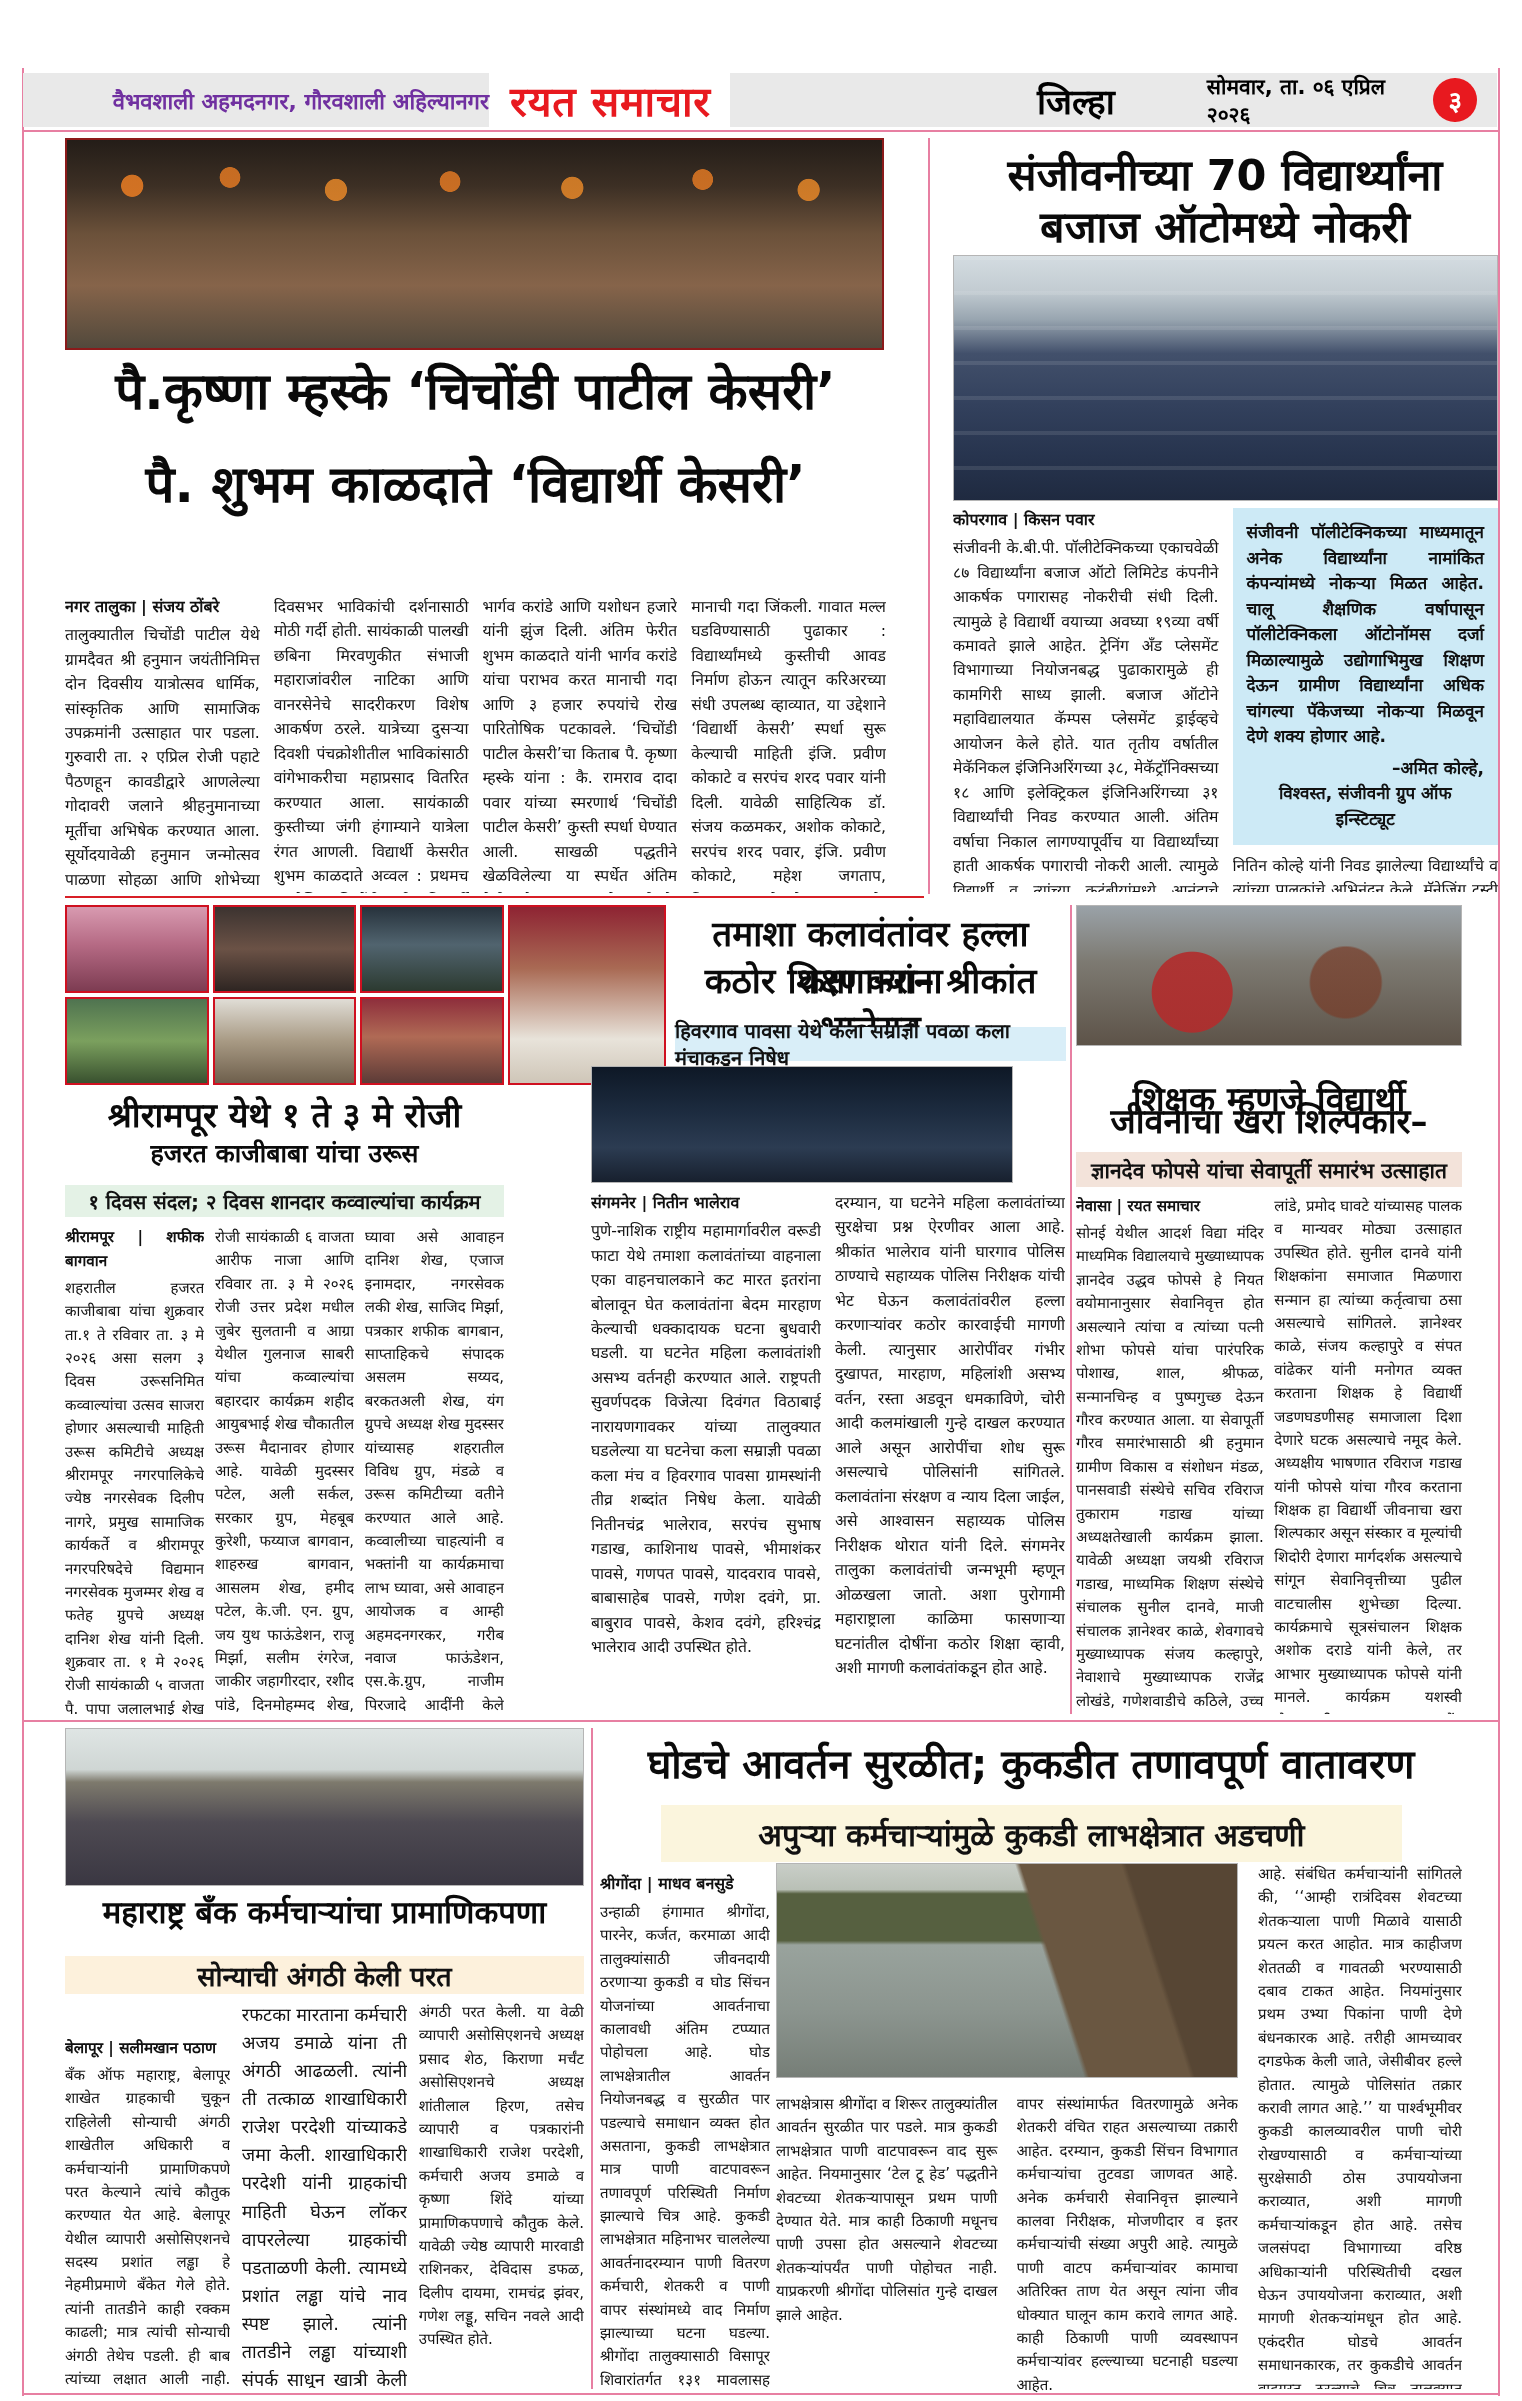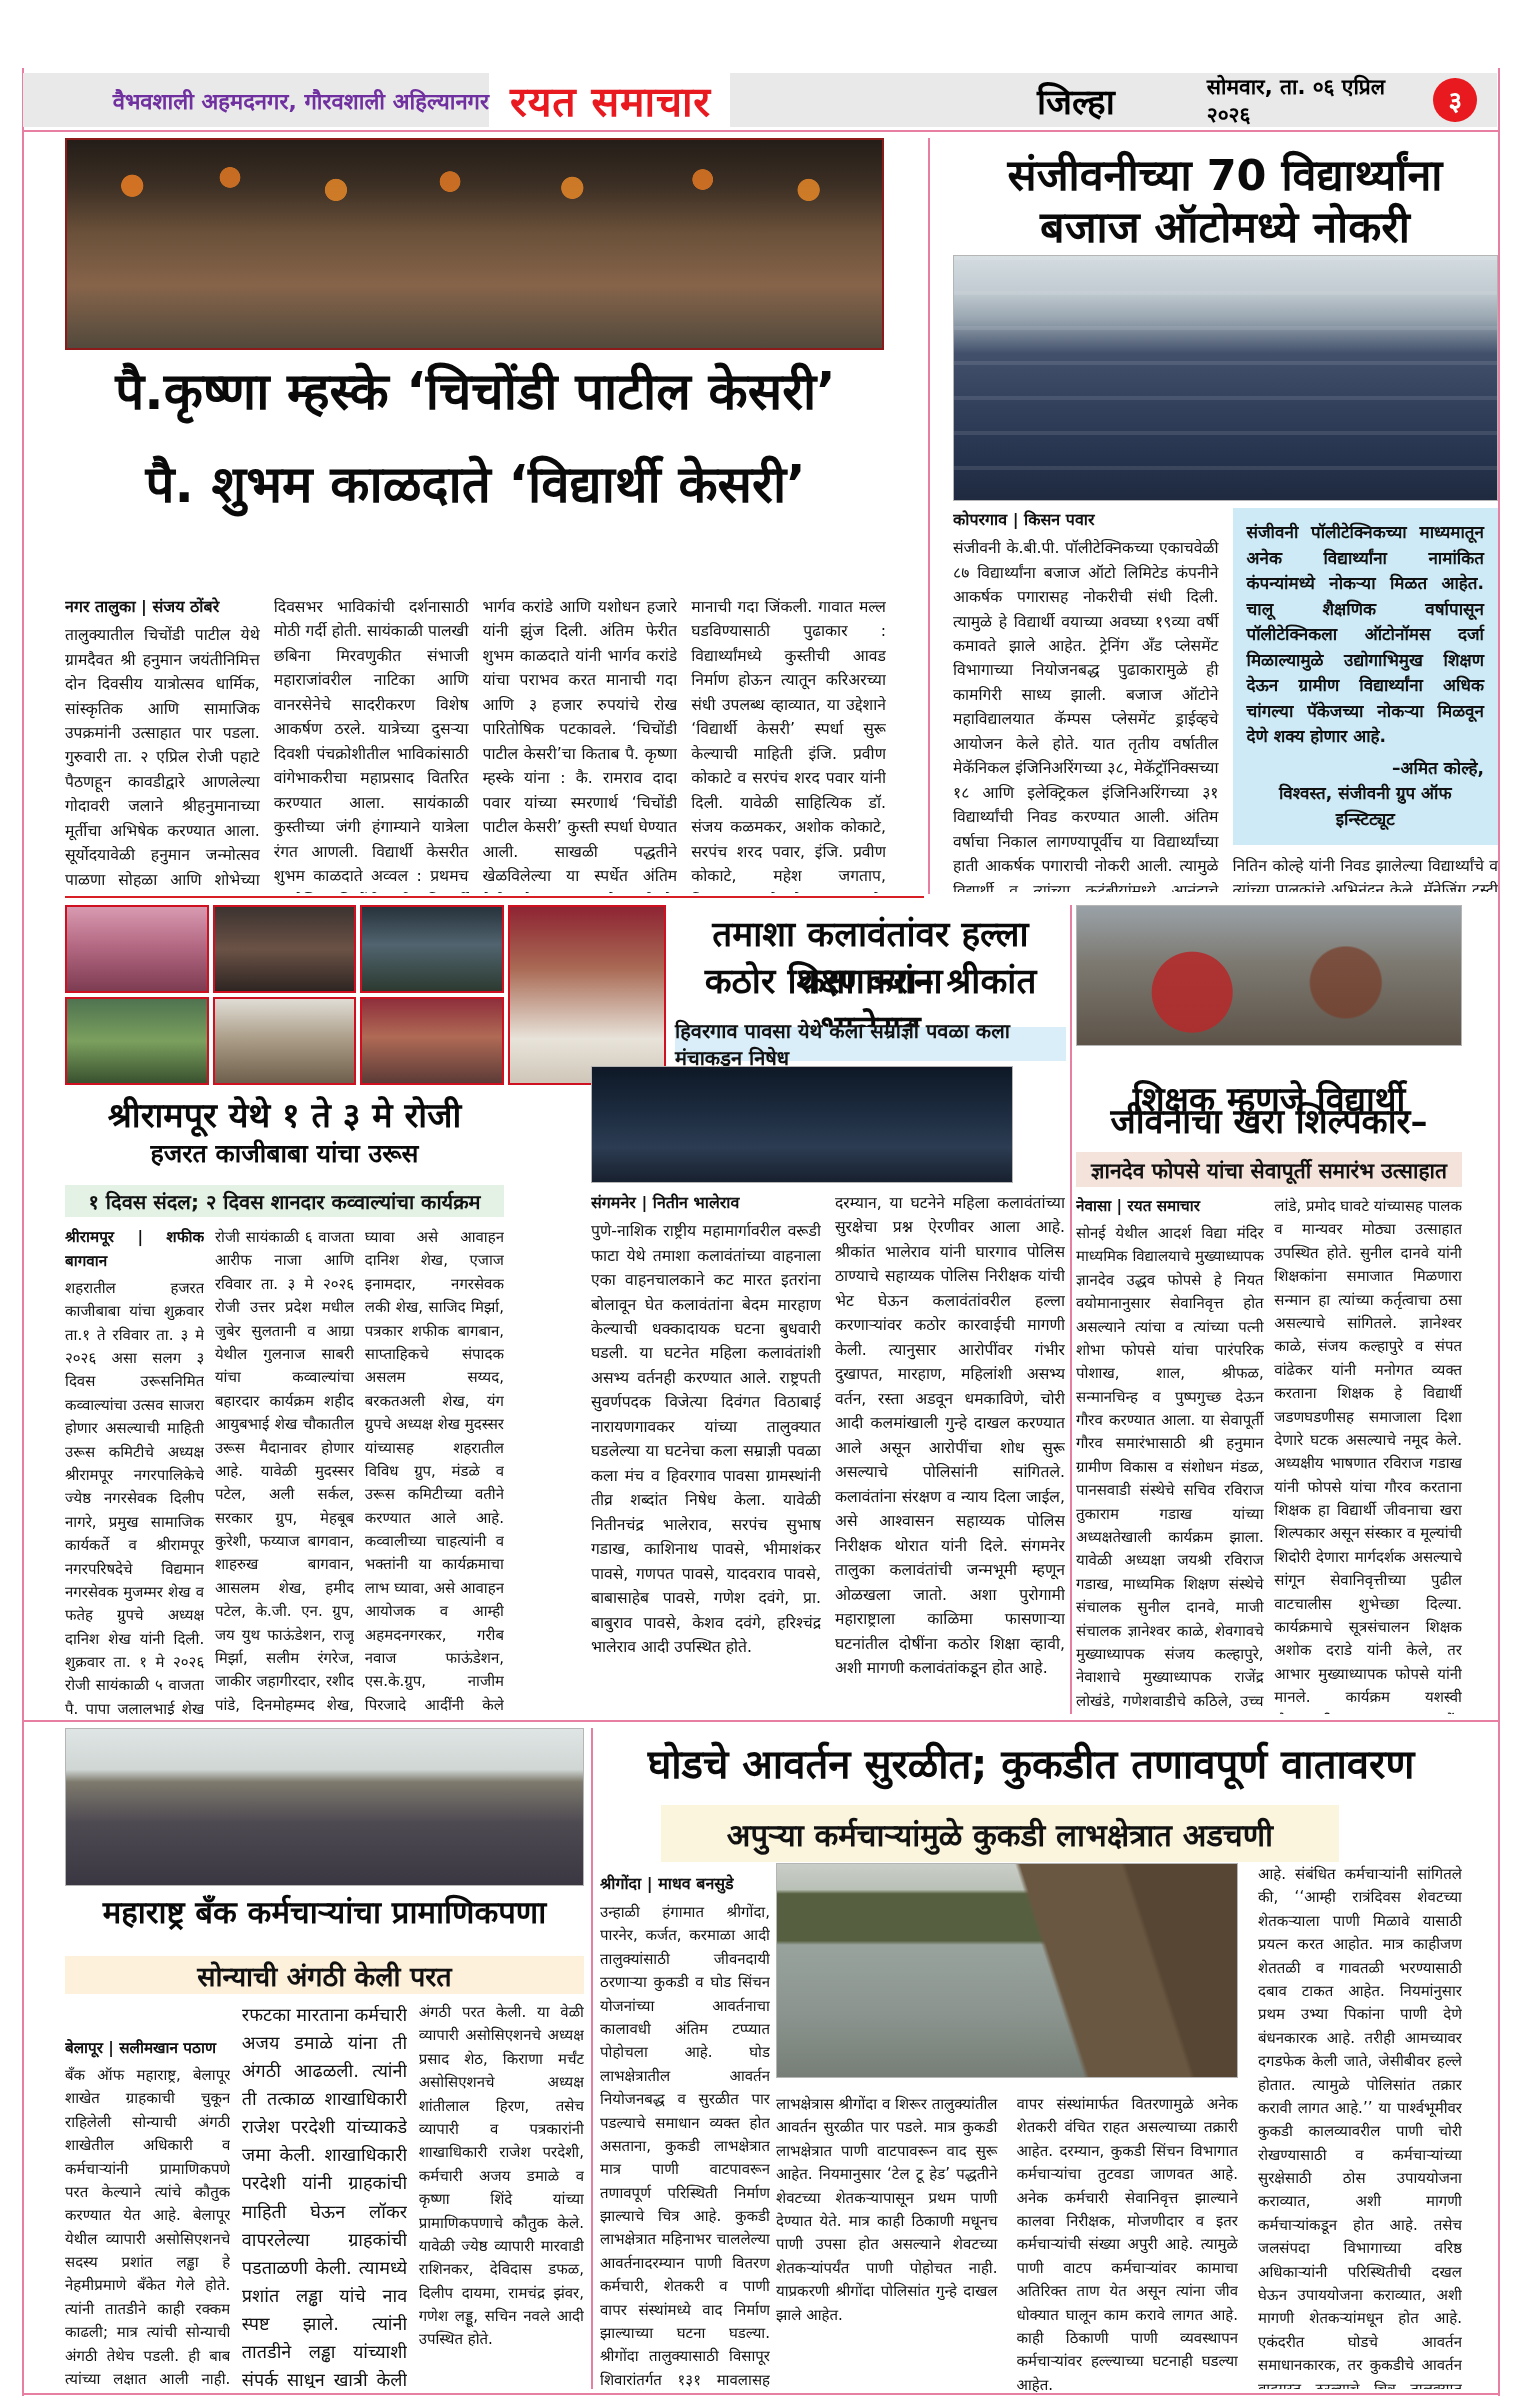--- a/index.html
+++ b/index.html
@@ -177,21 +177,21 @@
       <div class="byline" style="font-size:15.3px;">बेलापूर | सलीमखान पठाण</div>
       <span>बँक ऑफ महाराष्ट्र, बेलापूर शाखेत ग्राहकाची चुकून राहिलेली सोन्याची अंगठी शाखेतील अधिकारी व कर्मचाऱ्यांनी प्रामाणिकपणे परत केल्याने त्यांचे कौतुक करण्यात येत आहे. बेलापूर येथील व्यापारी असोसिएशनचे सदस्य प्रशांत लड्ढा हे नेहमीप्रमाणे बँकेत गेले होते. त्यांनी तातडीने काही रक्कम काढली; मात्र त्यांची सोन्याची अंगठी तेथेच पडली. ही बाब त्यांच्या लक्षात आली नाही. त्यानंतर ते निघून गेले. दुपारच्या सुमारास बँकेत फ</span>
     </div>
     <div class="col" style="font-size:18px;">रफटका मारताना कर्मचारी अजय डमाळे यांना ती अंगठी आढळली. त्यांनी ती तत्काळ शाखाधिकारी राजेश परदेशी यांच्याकडे जमा केली. शाखाधिकारी परदेशी यांनी ग्राहकांची माहिती घेऊन लॉकर वापरलेल्या ग्राहकांची पडताळणी केली. त्यामध्ये प्रशांत लड्ढा यांचे नाव स्पष्ट झाले. त्यांनी तातडीने लड्ढा यांच्याशी संपर्क साधून खात्री केली व त्यांना बँकेत बोलावून सन्मानपूर्वक</div>
     <div class="col" style="font-size:15px;">अंगठी परत केली. या वेळी व्यापारी असोसिएशनचे अध्यक्ष प्रसाद शेठ, किराणा मर्चंट असोसिएशनचे अध्यक्ष शांतीलाल हिरण, तसेच व्यापारी व पत्रकारांनी शाखाधिकारी राजेश परदेशी, कर्मचारी अजय डमाळे व कृष्णा शिंदे यांच्या प्रामाणिकपणाचे कौतुक केले. यावेळी ज्येष्ठ व्यापारी मारवाडी राशिनकर, देविदास डफळ, दिलीप दायमा, रामचंद्र झंवर, गणेश लड्डू, सचिन नवले आदी उपस्थित होते.</div>
   </div>
 
   <div class="abs rule-pink" style="left:591px;top:1728px;width:1.5px;height:661px;"></div>
 
   <div class="abs hl" style="left:600px;top:1737px;width:862px;font-size:40px;">घोडचे आवर्तन सुरळीत; कुकडीत तणावपूर्ण वातावरण</div>
-  <div class="abs subhead" style="left:661px;top:1805px;width:678px;height:57px;background:#fbf5dd;font-size:31px;">अपुऱ्या कर्मचाऱ्यांमुळे कुकडी लाभक्षेत्रात अडचणी</div>
+  <div class="abs subhead" style="left:661px;top:1805px;width:741px;height:57px;background:#fbf5dd;font-size:31px;">अपुऱ्या कर्मचाऱ्यांमुळे कुकडी लाभक्षेत्रात अडचणी</div>
   <div class="abs byline" style="left:600px;top:1872px;width:230px;">श्रीगोंदा | माधव बनसुडे</div>
   <div class="abs col" style="left:600px;top:1901px;width:170px;height:488px;font-size:15px;">उन्हाळी हंगामात श्रीगोंदा, पारनेर, कर्जत, करमाळा आदी तालुक्यांसाठी जीवनदायी ठरणाऱ्या कुकडी व घोड सिंचन योजनांच्या आवर्तनाचा कालावधी अंतिम टप्प्यात पोहोचला आहे. घोड लाभक्षेत्रातील आवर्तन नियोजनबद्ध व सुरळीत पार पडल्याचे समाधान व्यक्त होत असताना, कुकडी लाभक्षेत्रात मात्र पाणी वाटपावरून तणावपूर्ण परिस्थिती निर्माण झाल्याचे चित्र आहे. कुकडी लाभक्षेत्रात महिनाभर चाललेल्या आवर्तनादरम्यान पाणी वितरण कर्मचारी, शेतकरी व पाणी वापर संस्थांमध्ये वाद निर्माण झाल्याच्या घटना घडल्या. श्रीगोंदा तालुक्यासाठी विसापूर शिवारांतर्गत १३१ मावलासह पाणी वाटपाचे शासकीय कामकाज अवघ्या ३ ते ४ जणांवर पद्धतशीरपणे शेवटच्या शेतकऱ्यांपर्यंत पोहोचविण्याची जबाबदारी आहे. श्रीगोंदा पोलिस ठाण्यात गुन्हे दाखल झाल्याची माहिती आहे. बाजूला घोड</div>
   <div class="abs photo-thin ph-canal" style="left:776px;top:1863px;width:462px;height:215px;"></div>
   <div class="abs cols" style="left:776px;top:2085px;width:462px;height:304px;gap:19px;margin-top:8px;">
     <div class="col" style="font-size:15px;">लाभक्षेत्रास श्रीगोंदा व शिरूर तालुक्यांतील आवर्तन सुरळीत पार पडले. मात्र कुकडी लाभक्षेत्रात पाणी वाटपावरून वाद सुरू आहेत. नियमानुसार ‘टेल टू हेड’ पद्धतीने शेवटच्या शेतकऱ्यापासून प्रथम पाणी देण्यात येते. मात्र काही ठिकाणी मधूनच पाणी उपसा होत असल्याने शेवटच्या शेतकऱ्यांपर्यंत पाणी पोहोचत नाही. याप्रकरणी श्रीगोंदा पोलिसांत गुन्हे दाखल झाले आहेत.</div>
     <div class="col" style="font-size:15px;">वापर संस्थांमार्फत वितरणामुळे अनेक शेतकरी वंचित राहत असल्याच्या तक्रारी आहेत. दरम्यान, कुकडी सिंचन विभागात कर्मचाऱ्यांचा तुटवडा जाणवत आहे. अनेक कर्मचारी सेवानिवृत्त झाल्याने कालवा निरीक्षक, मोजणीदार व इतर कर्मचाऱ्यांची संख्या अपुरी आहे. त्यामुळे पाणी वाटप कर्मचाऱ्यांवर कामाचा अतिरिक्त ताण येत असून त्यांना जीव धोक्यात घालून काम करावे लागत आहे. काही ठिकाणी पाणी व्यवस्थापन कर्मचाऱ्यांवर हल्ल्याच्या घटनाही घडल्या आहेत.</div>
   </div>
   <div class="abs col" style="left:1258px;top:1863px;width:204px;height:526px;font-size:15px;">आहे. संबंधित कर्मचाऱ्यांनी सांगितले की, ‘‘आम्ही रात्रंदिवस शेवटच्या शेतकऱ्याला पाणी मिळावे यासाठी प्रयत्न करत आहोत. मात्र काहीजण शेततळी व गावतळी भरण्यासाठी दबाव टाकत आहेत. नियमांनुसार प्रथम उभ्या पिकांना पाणी देणे बंधनकारक आहे. तरीही आमच्यावर दगडफेक केली जाते, जेसीबीवर हल्ले होतात. त्यामुळे पोलिसांत तक्रार करावी लागत आहे.’’ या पार्श्वभूमीवर कुकडी कालव्यावरील पाणी चोरी रोखण्यासाठी व कर्मचाऱ्यांच्या सुरक्षेसाठी ठोस उपाययोजना कराव्यात, अशी मागणी कर्मचाऱ्यांकडून होत आहे. तसेच जलसंपदा विभागाच्या वरिष्ठ अधिकाऱ्यांनी परिस्थितीची दखल घेऊन उपाययोजना कराव्यात, अशी मागणी शेतकऱ्यांमधून होत आहे. एकंदरीत घोडचे आवर्तन समाधानकारक, तर कुकडीचे आवर्तन वादग्रस्त ठरल्याचे चित्र तालुक्यात पाहायला मिळत आहे.</div>
 
 </div>

